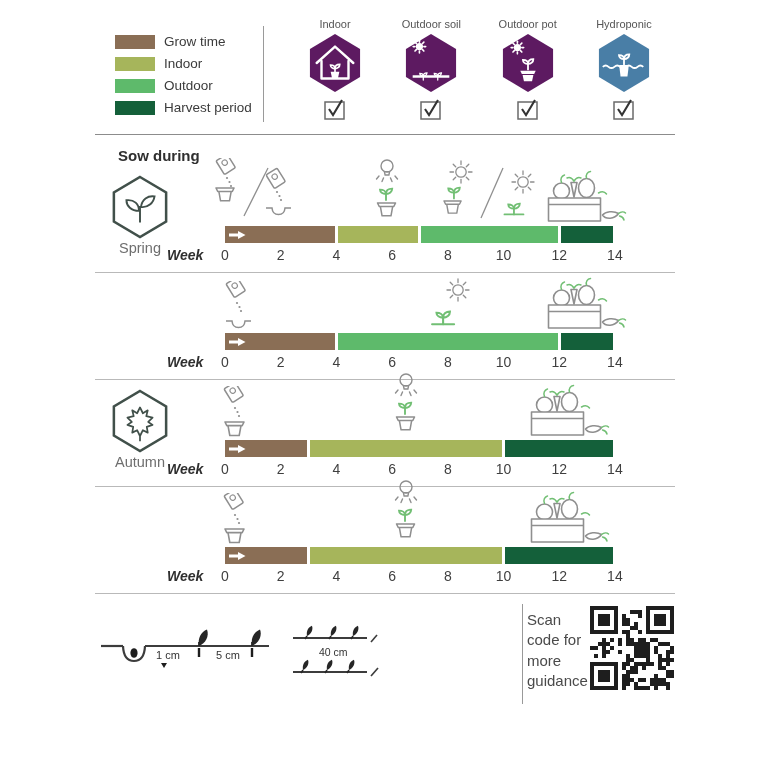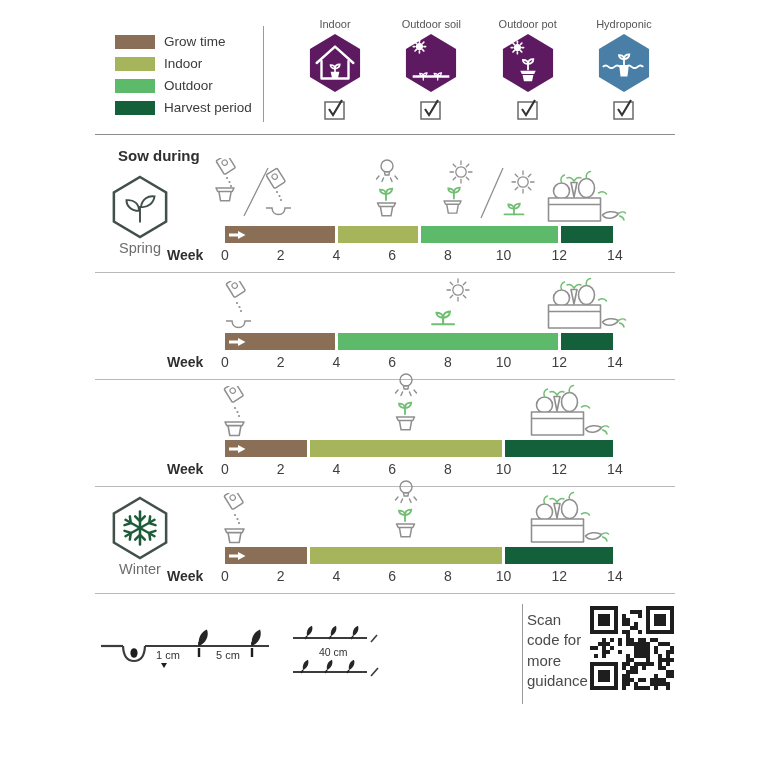--- a/index.html
+++ b/index.html
@@ -21,21 +21,21 @@
   .method .checkbox { width:24px; height:24px; margin:4px auto 0; display:block; cursor:pointer; }
 
   .hrule { height:0; border-top:1.6px solid #8c8c8c; margin-top:2px; }
   .sow-label { font-size:15px; font-weight:bold; color:#2f2f2f; margin:12px 0 2px 23px; }
 
   
   .season-row { position:relative; height:107px; border-bottom:1px solid #b9b9b9; }
   .season-block { position:absolute; left:12px; top:8px; width:66px; text-align:center; }
   .season-block svg { width:60px; height:66px; display:block; margin:0 auto; }
   .season-name { font-size:14.5px; color:#6e6e6e; margin-top:0px; }
-  .week-word { position:absolute; font-size:14px; font-weight:bold; color:#2f2f2f; top:81px; }
+  .week-word { position:absolute; font-size:14px; font-weight:bold; color:#2f2f2f; top:81px;font-style:italic; }
   .tick { position:absolute; top:81px; transform:translateX(-50%); font-size:14px; color:#3f3f3f; }
   .seg { position:absolute; top:60px; height:17px; }
   .seg svg.arrow { position:absolute; left:4px; top:4.5px; }
   .marker { position:absolute; bottom:48px; transform:translateX(-50%); line-height:0; }
 
   
   .footer { position:relative; height:138px; }
   .fvline { position:absolute; left:427px; top:10px; width:1px; height:100px; background:#999; }
   .scan-text { position:absolute; left:432px; top:16px; width:66px; text-align:left;
                font-size:15px; line-height:1.35; color:#4a4a4a; }
@@ -382,20 +382,27 @@
                 <path d="M27.5 12 C25.5 9 22.5 8 20.5 9"></path>
                 <path d="M27.5 12 C29.5 9 32.5 8 34.5 9"></path>
   <path d="M40 9 C39 5.5 41 3 44 2.5"></path>
                 <path d="M52 24 C55.5 22 58.5 23 60 25"></path>
   <path d="M72 44.5 C74.5 42.5 77.5 42.5 79 44"></path>
                 <path d="M73 47 C75.5 47.5 77 49 77.5 51"></path>
               </g>
             </svg></div>
         </div>
         <div class="season-row">
+          <div class="season-block">
+    <svg viewBox="0 0 62 68">
+      <polygon points="31,3 58,19 58,49 31,65 4,49 4,19" fill="none" stroke="#41504a" stroke-width="2.6"></polygon>
+              <path d="M31 20 L34 26 L39 23 L37.5 29 L44 30.5 L39.5 35 L44 38 L38 40 L39 46 L34 43.5 L31 49.5 L28 43.5 L23 46 L24 40 L18 38 L22.5 35 L18 30.5 L24.5 29 L23 23 L28 26 Z M31 49.5 V55" fill="none" stroke="#41504a" stroke-width="1.8" stroke-linejoin="round"></path>
+            </svg>
+    <div class="season-name">Autumn</div>
+          </div>
     <div class="week-word" style="left:72px">Week</div>
           <div class="seg" style="left:130px;width:82.05000000000001px;background:#8a6e55">
             <svg class="arrow" width="17" height="8" viewBox="0 0 17 8">
       <path d="M0 2.6 H9 V0 L16.5 4 L9 8 V5.4 H0 Z" fill="#fff"></path>
             </svg>
           </div>
           <div class="seg" style="left:215.05px;width:191.95000000000002px;background:#a6b55b"></div>
           <div class="seg" style="left:410px;width:108.4px;background:#14603a"></div>
           <span class="tick" style="left:130px">0</span>
           <span class="tick" style="left:185.7px">2</span>
@@ -453,33 +460,20 @@
                 <path d="M27.5 12 C25.5 9 22.5 8 20.5 9"></path>
                 <path d="M27.5 12 C29.5 9 32.5 8 34.5 9"></path>
   <path d="M40 9 C39 5.5 41 3 44 2.5"></path>
                 <path d="M52 24 C55.5 22 58.5 23 60 25"></path>
   <path d="M72 44.5 C74.5 42.5 77.5 42.5 79 44"></path>
                 <path d="M73 47 C75.5 47.5 77 49 77.5 51"></path>
               </g>
             </svg></div>
         </div>
         <div class="season-row">
-          <div class="season-block">
-    <svg viewBox="0 0 62 68">
-      <polygon points="31,3 58,19 58,49 31,65 4,49 4,19" fill="none" stroke="#41504a" stroke-width="2.6"></polygon>
-              <g stroke="#1d5c38" stroke-width="2.6" stroke-linecap="round" fill="none">
-    <line x1="31" y1="17" x2="31" y2="51"></line>
-                <line x1="16" y1="25.5" x2="46" y2="42.5"></line>
-                <line x1="46" y1="25.5" x2="16" y2="42.5"></line>
-    <path d="M26 22 L31 27 L36 22 M26 46 L31 41 L36 46"></path>
-    <path d="M15 31 L21.5 29 L20.5 22 M47 37 L40.5 39 L41.5 46 M47 31 L40.5 29 L41.5 22 M15 37 L21.5 39 L20.5 46"></path>
-              </g>
-            </svg>
-    <div class="season-name">Winter</div>
-          </div>
     <div class="week-word" style="left:72px">Week</div>
           <div class="seg" style="left:130px;width:82.05000000000001px;background:#8a6e55">
             <svg class="arrow" width="17" height="8" viewBox="0 0 17 8">
       <path d="M0 2.6 H9 V0 L16.5 4 L9 8 V5.4 H0 Z" fill="#fff"></path>
             </svg>
           </div>
           <div class="seg" style="left:215.05px;width:191.95000000000002px;background:#a6b55b"></div>
           <div class="seg" style="left:410px;width:108.4px;background:#14603a"></div>
           <span class="tick" style="left:130px">0</span>
           <span class="tick" style="left:185.7px">2</span>

